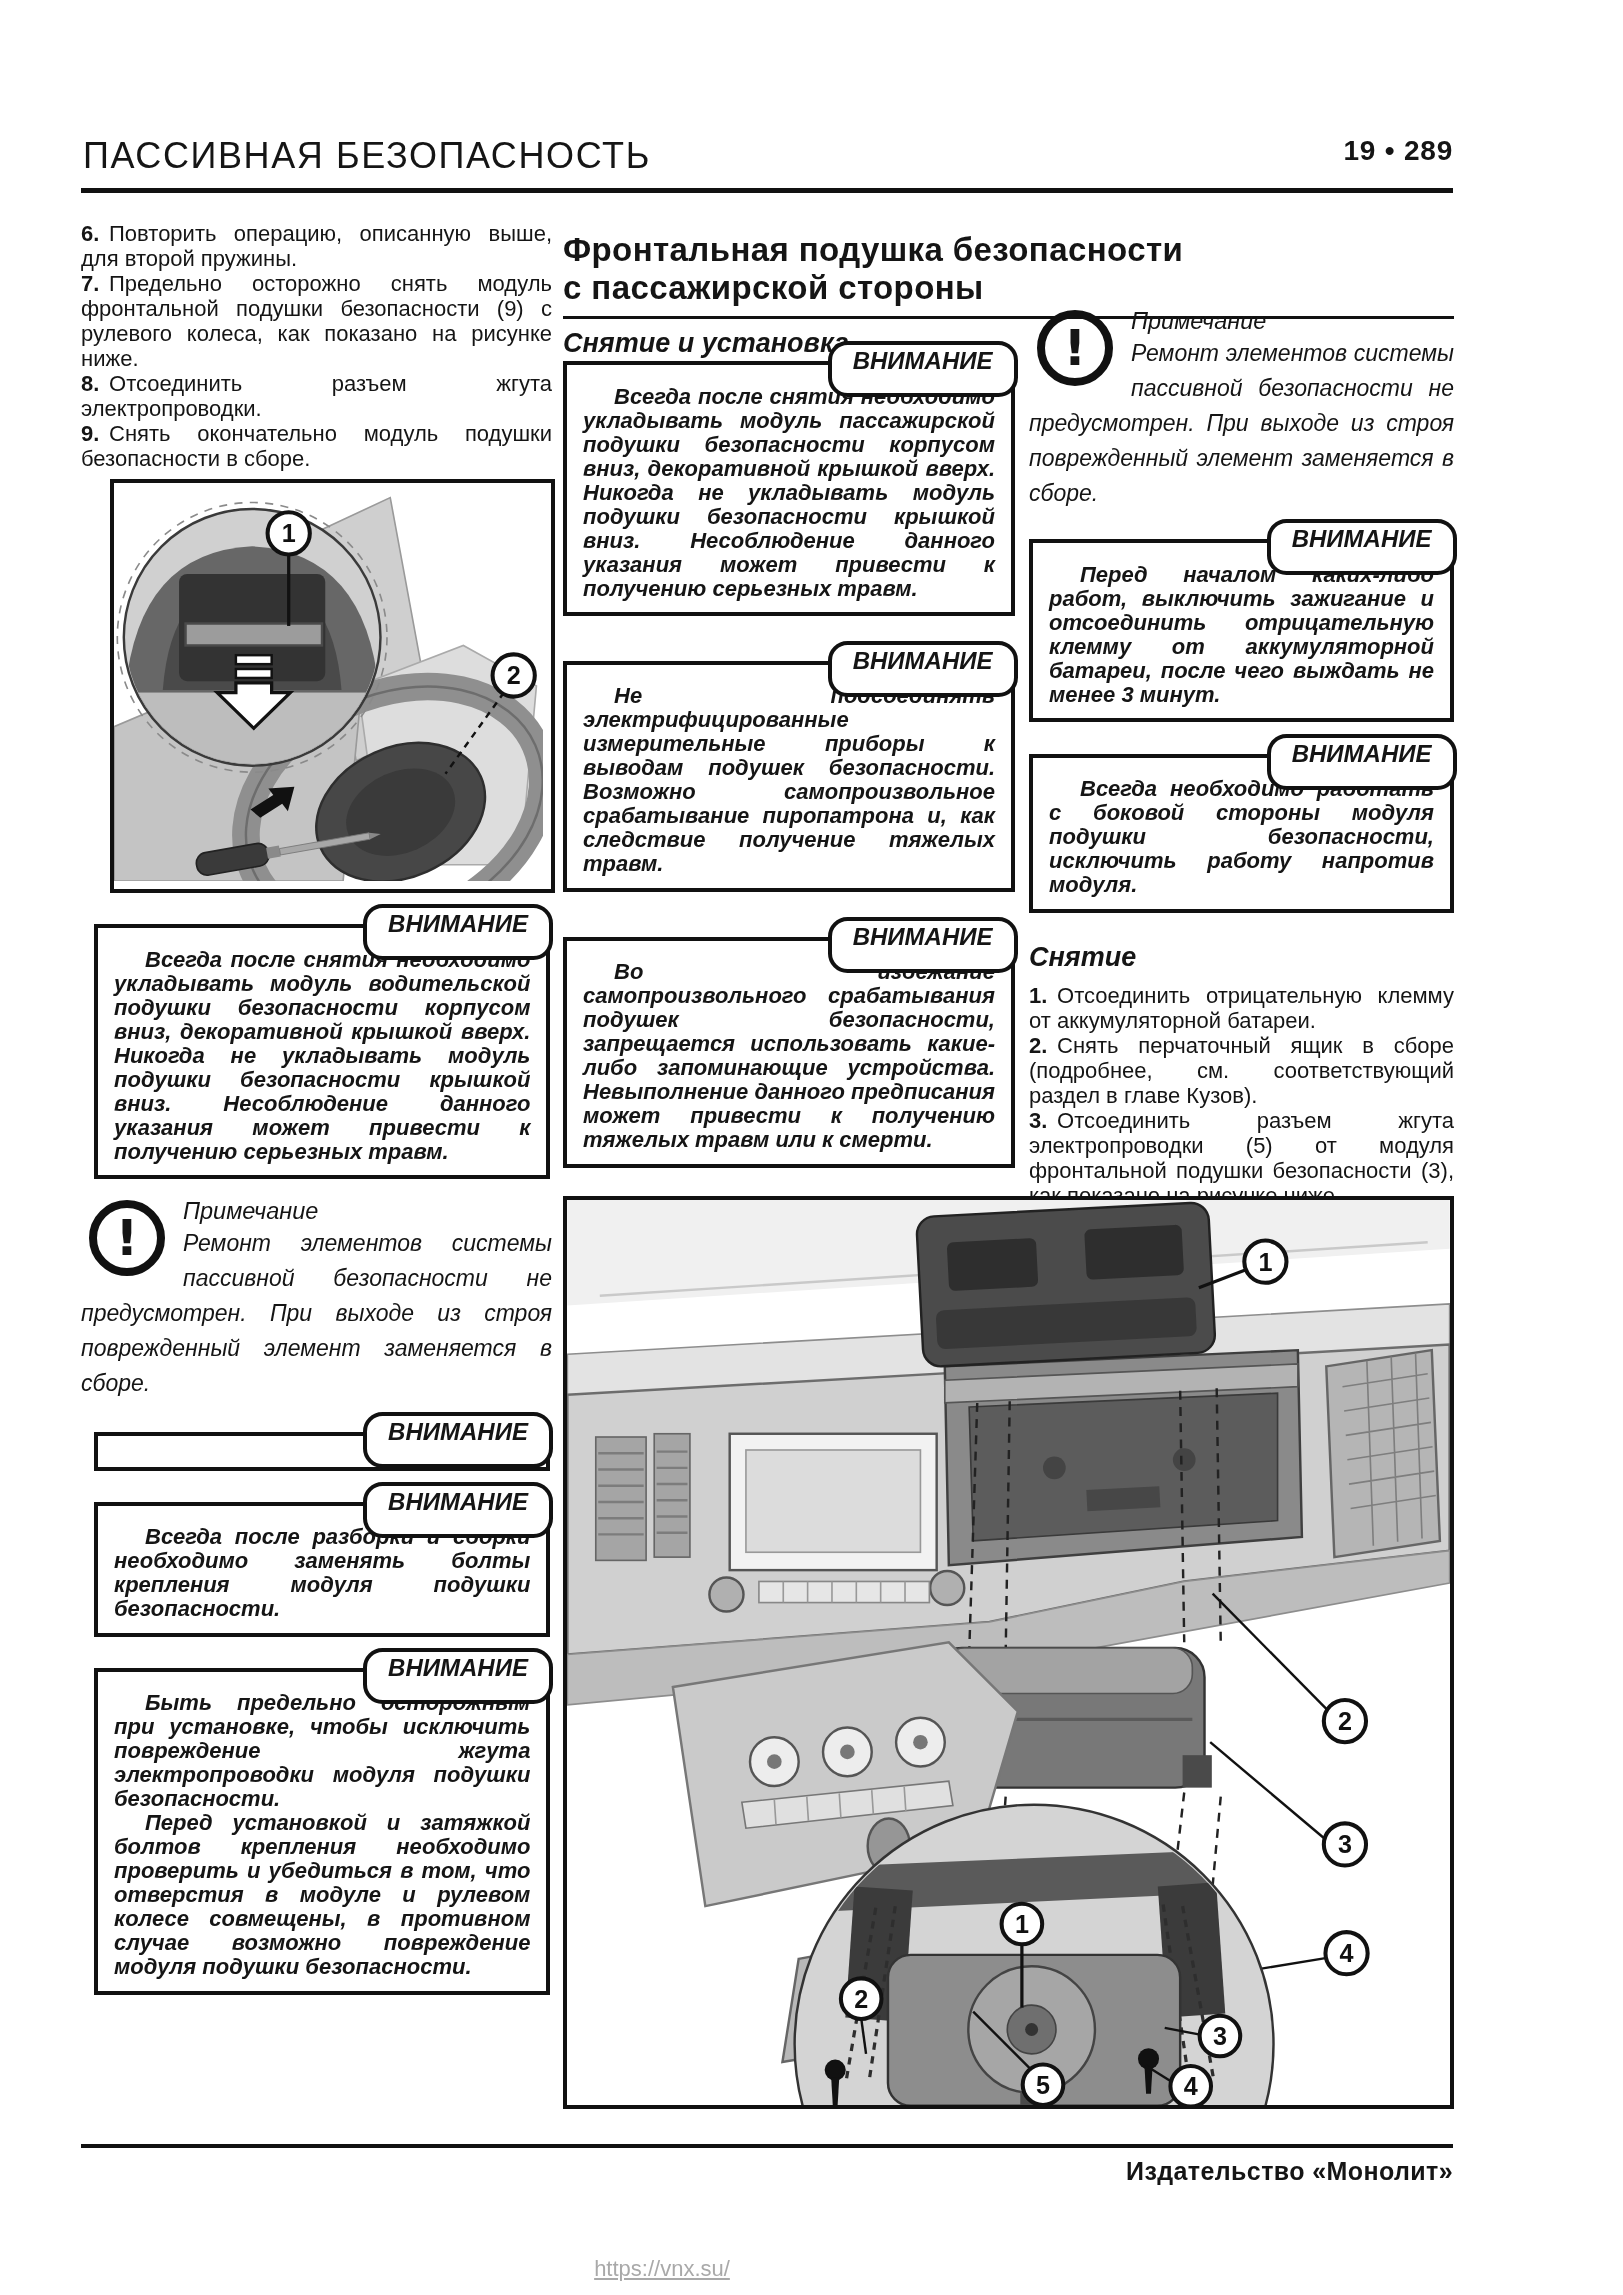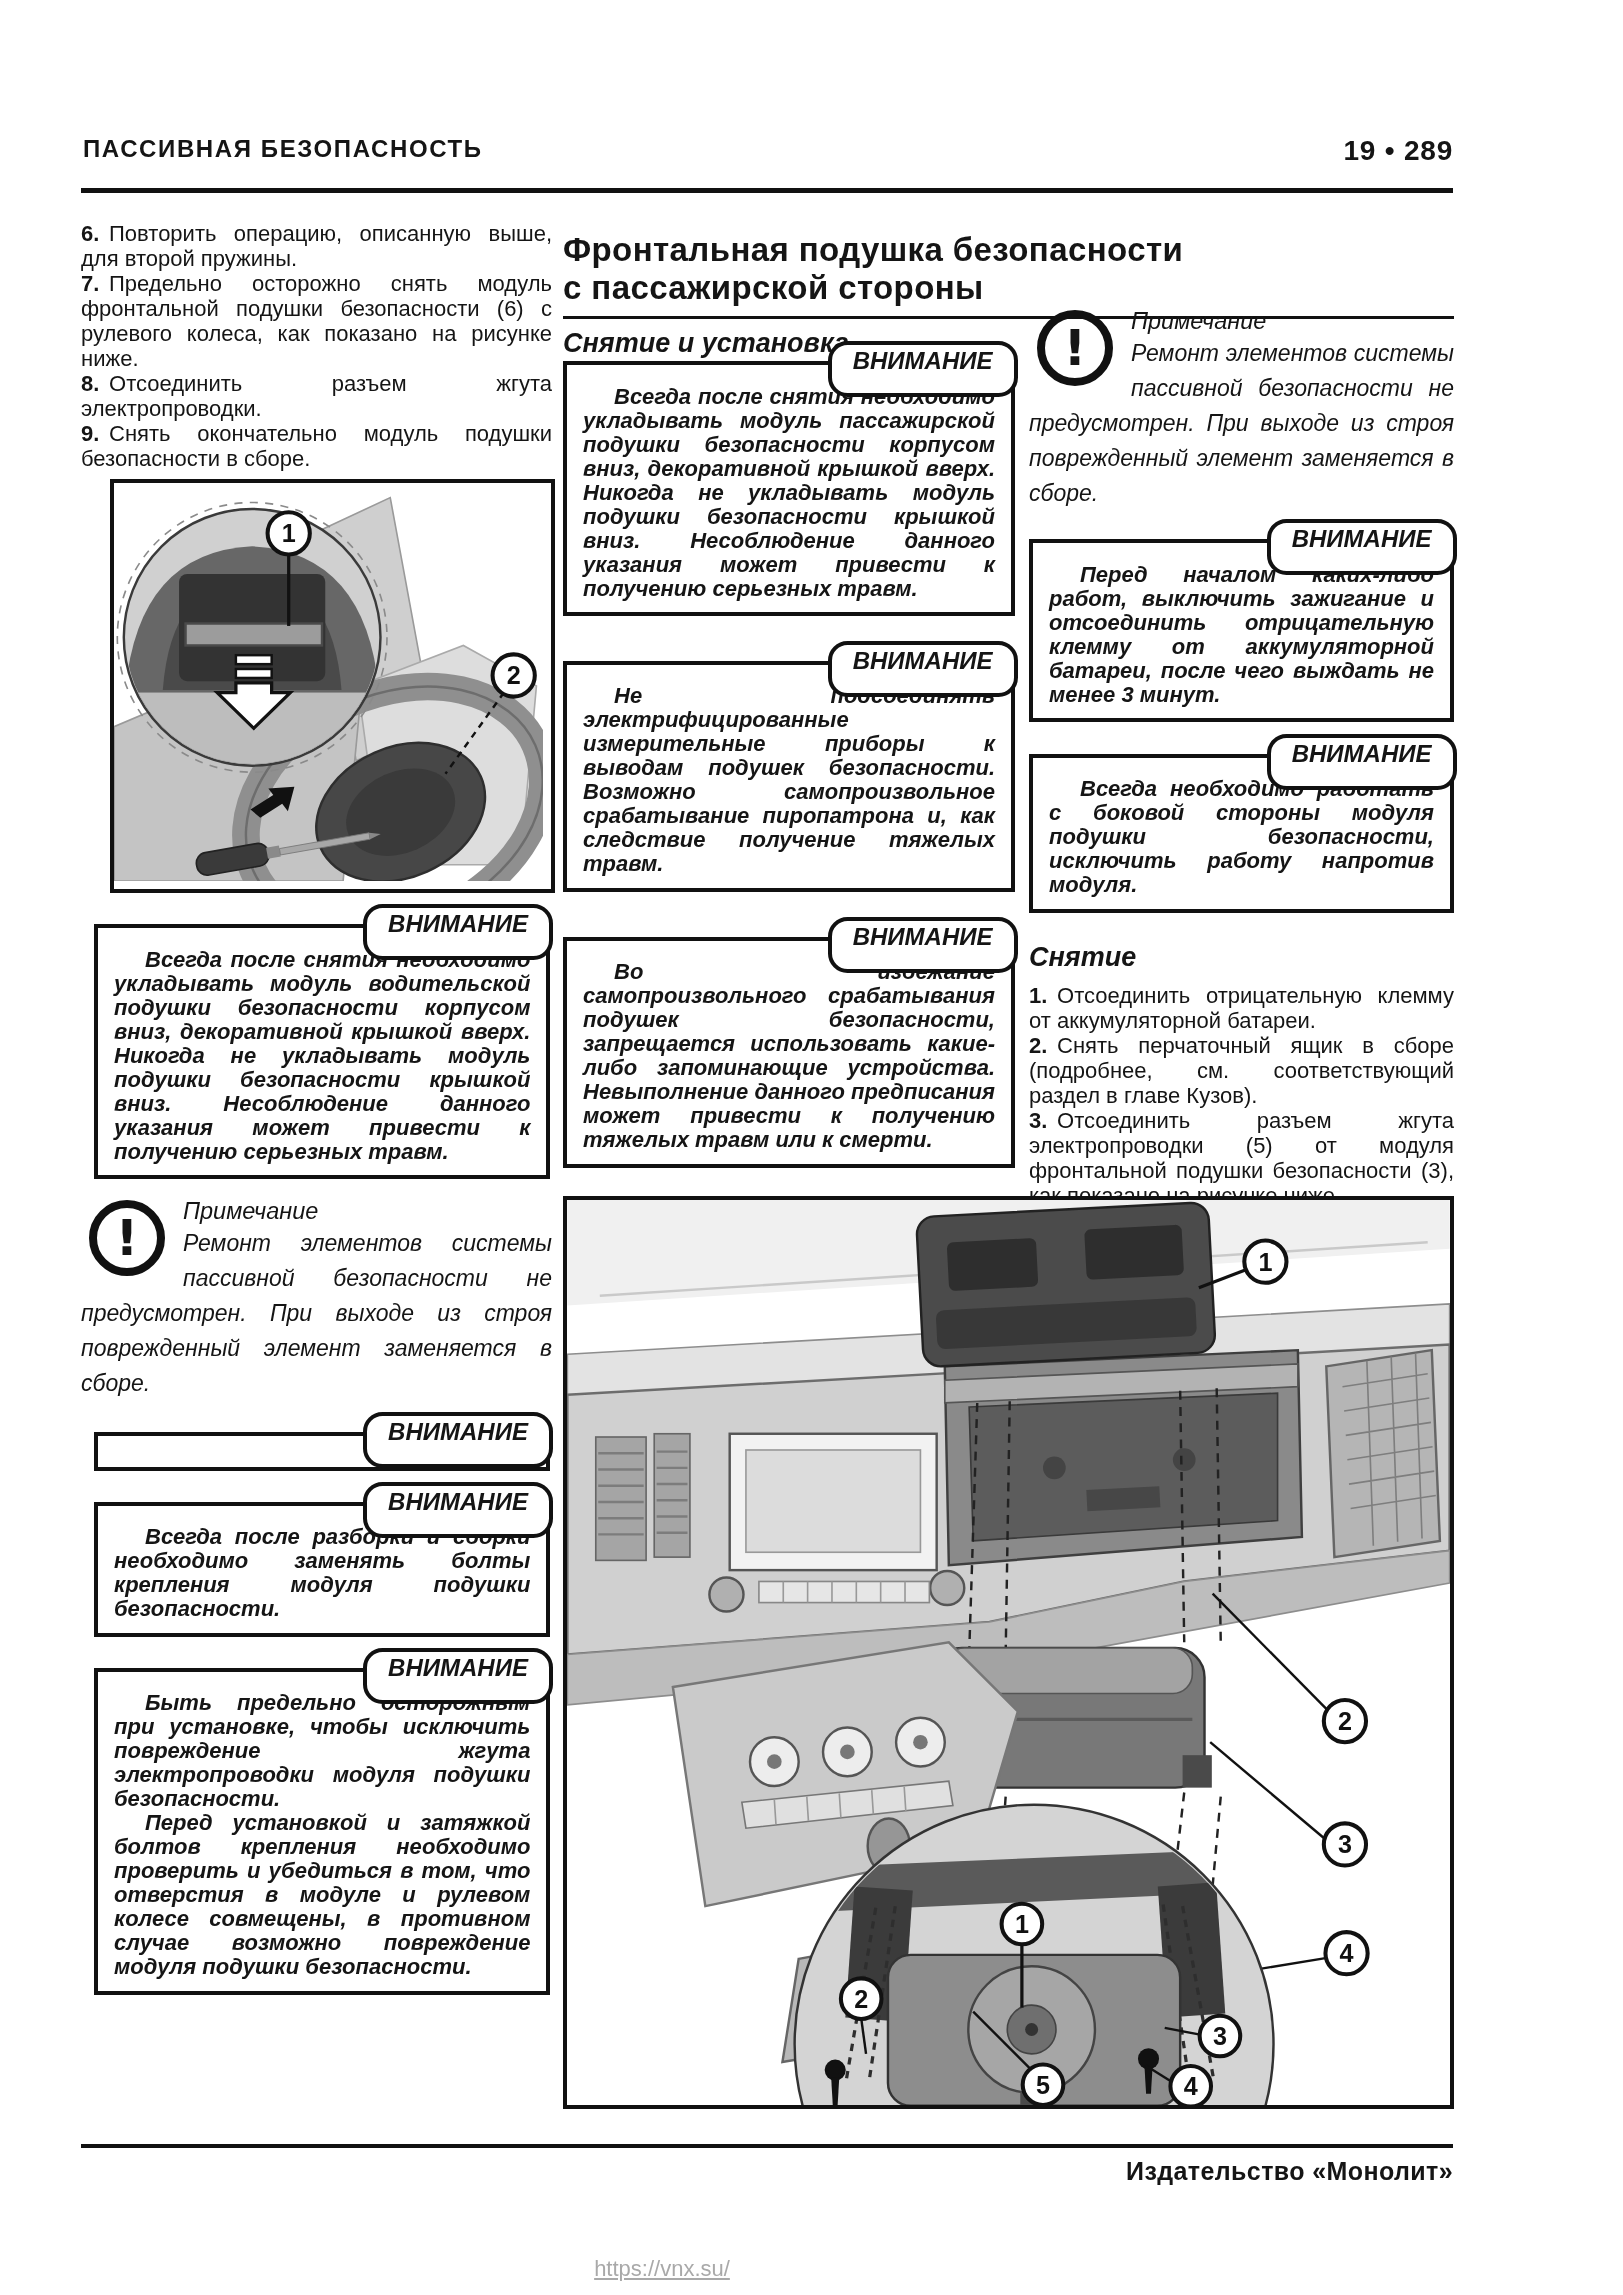--- a/index.html
+++ b/index.html
@@ -1,21 +1,21 @@
 <!DOCTYPE html>
 <html style="font-size:13px"><head>
 <meta charset="utf-8">
 <style>
   html,body{margin:0;padding:0;background:#888;}
   .page{
     position:relative; width:1624px; height:2295px; background:#ffffff;
     font-family:"Liberation Sans", sans-serif; color:#151515; overflow:hidden;
   }
   
-  .hdr-title{position:absolute; left:83px; top:135px; font-size:24px; font-weight:bold; letter-spacing:1.6px;}
+  .hdr-title{position:absolute; left:83px; top:135px; font-size:36px; font-weight:normal; letter-spacing:1.6px;}
   .hdr-page{position:absolute; right:171px; top:135px; font-size:28px; font-weight:bold; letter-spacing:0.8px;}
   .hdr-rule{position:absolute; left:81px; top:188px; width:1372px; height:4.9px; background:#111;}
 
   
   .col{position:absolute; text-align:justify; font-size:22px; line-height:25px;}
   #col-left{left:81px; top:221px; width:471px;}
   #col-mid{left:563px; top:335px; width:452px;}
   #col-right{left:1029px; top:307px; width:425px;}
   .step{margin:0; text-align:justify;}
   .step .n{font-weight:bold; padding-right:9.7px;}
@@ -68,21 +68,21 @@
 
   <div class="sec-title">
     <div>Фронтальная подушка безопасности</div>
     <div>с пассажирской стороны</div>
   </div>
   <div class="sec-rule"></div>
   <div class="sec-sub">Снятие и установка</div>
 
   <div id="col-left" class="col">
     <p class="step"><b class="n">6.</b><span>Повторить операцию, описанную выше, для второй пружины.</span></p>
-    <p class="step"><b class="n">7.</b><span>Предельно осторожно снять модуль фронтальной подушки безопасности (6) с рулевого колеса, как показано на рисунке ниже.</span></p>
+    <p class="step"><b class="n">7.</b><span>Предельно осторожно снять модуль фронтальной подушки безопасности (9) с рулевого колеса, как показано на рисунке ниже.</span></p>
     <p class="step"><b class="n">8.</b><span>Отсоединить разъем жгута электропроводки.</span></p>
     <p class="step"><b class="n">9.</b><span>Снять окончательно модуль подушки безопасности в сборе.</span></p>
 
     <div class="figure1">
       <svg width="429" height="398" viewBox="0 0 528 490" style="font-size:27px">
 
         <polygon points="250,60 340,18 392,300 298,342" fill="#cfcfcf" stroke="#9a9a9a" stroke-width="2"></polygon>
         <polygon points="0,300 170,228 302,282 282,490 0,490" fill="#c4c4c4" stroke="#9a9a9a" stroke-width="2"></polygon>
         <polygon points="300,250 430,200 520,250 500,470 330,470" fill="#dddddd" stroke="#aaaaaa" stroke-width="2"></polygon>
 

